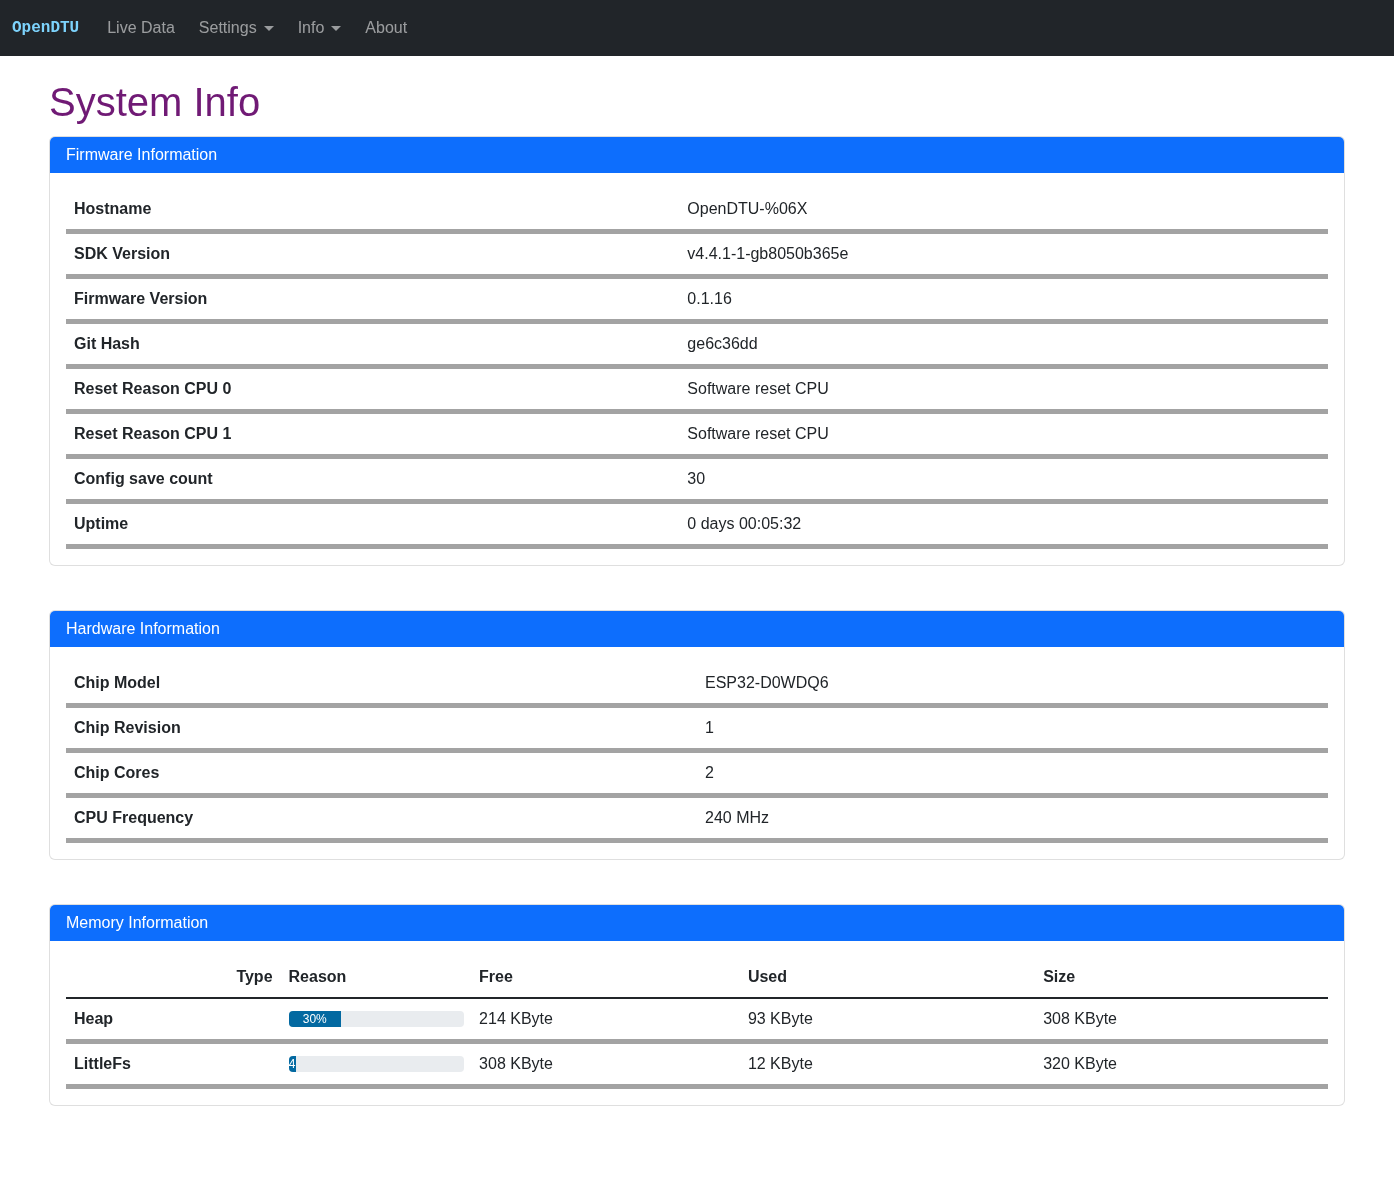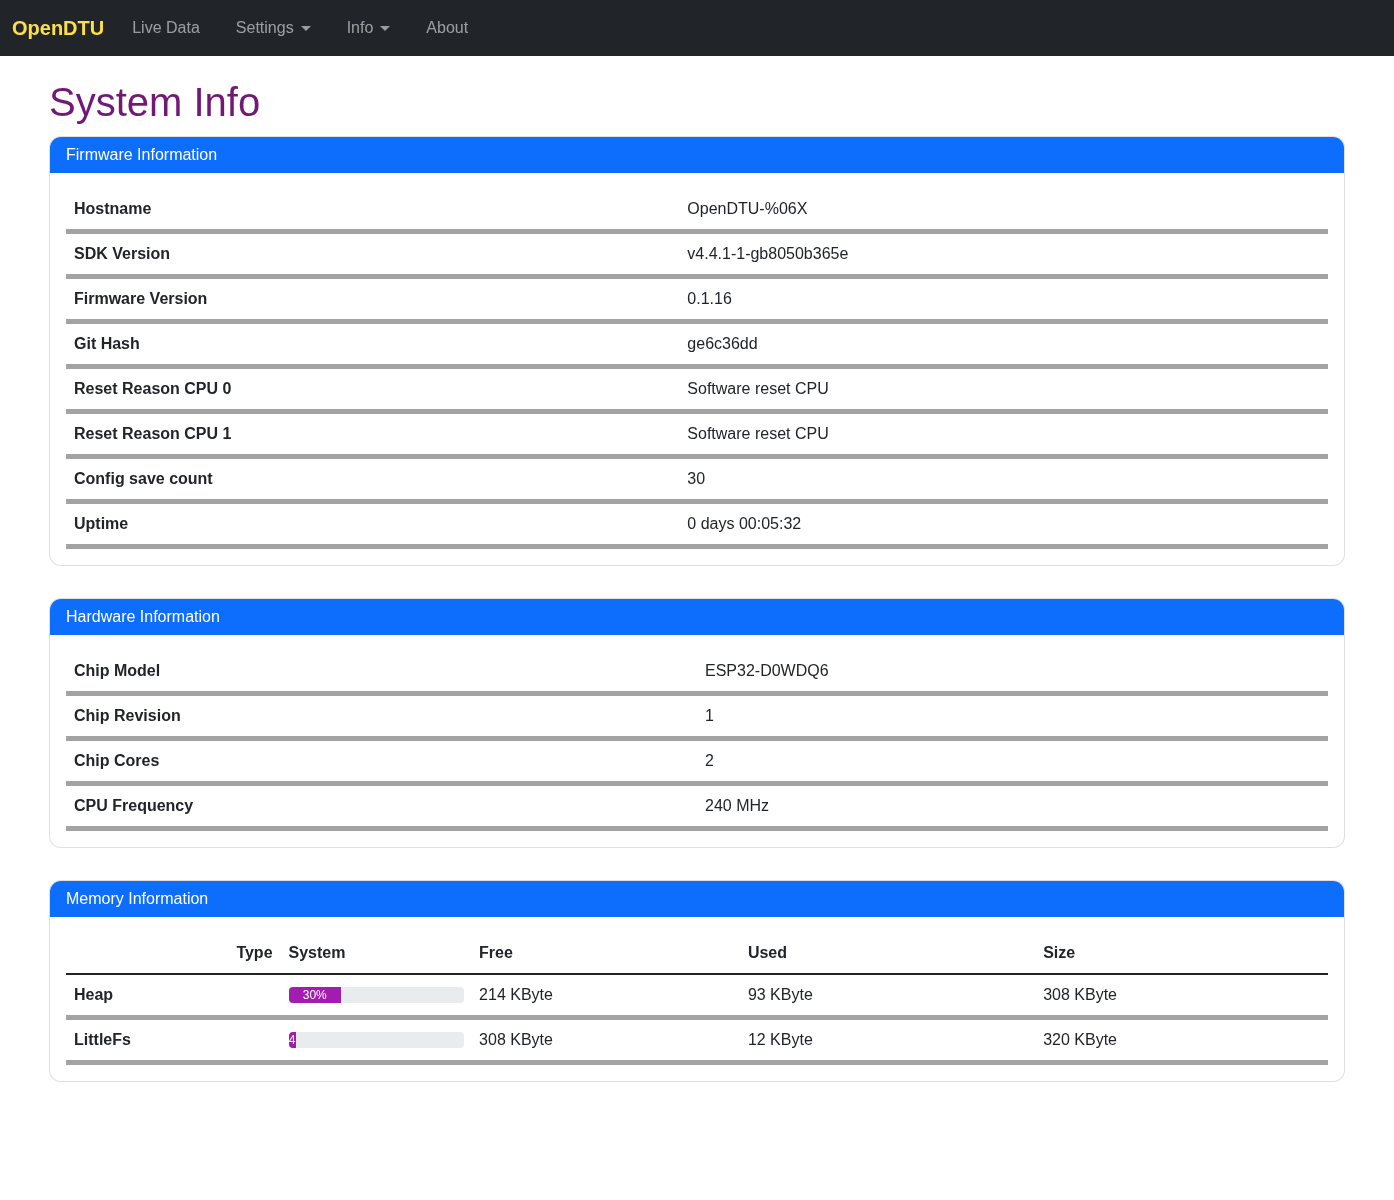--- a/index.html
+++ b/index.html
@@ -15,29 +15,30 @@
 
   
   .navbar {
     height: 56px;
     background: #212529;
     display: flex;
     align-items: center;
     padding: 0 12px;
   }
   .navbar-brand {
-    color: #fde047;
-    font-size: 20px;
+    color: #7dd3fc;
+    font-size: 16px;
     font-weight: 600;
     text-decoration: none;
     margin-right: 16px;
     white-space: nowrap;
     cursor: pointer;
-  }
-  .navbar-nav { display: flex; align-items: center; gap: 12px; }
+    font-family: Liberation Mono, monospace;
+  }
+  .navbar-nav { display: flex; align-items: center; }
   .nav-link {
     color: rgba(255,255,255,0.55);
     text-decoration: none;
     padding: 8px;
     margin: 0 4px;
     white-space: nowrap;
     cursor: pointer;
     display: flex;
     align-items: center;
   }
@@ -60,22 +61,22 @@
     font-size: 40px;
     font-weight: 500;
     margin: 22px 0 10px 0;
     line-height: 1.2;
     color: #701a75;
   }
 
   
   .card {
     border: 1px solid rgba(0,0,0,0.125);
-    border-radius: 12px;
-    margin-bottom: 32px;
+    border-radius: 6px;
+    margin-bottom: 44px;
     background: #fff;
     overflow: hidden;
   }
   .card-header {
     background: #0d6efd;
     color: #ffffff;
     padding: 7px 16px;
     font-size: 16px;
     line-height: 22px;
   }
@@ -108,21 +109,21 @@
   
   .progress {
     width: 175px;
     height: 16px;
     background: #e9ecef;
     border-radius: 4px;
     overflow: hidden;
   }
   .progress-bar {
     height: 100%;
-    background: #a21caf;
+    background: #0369a1;
     color: #ffffff;
     font-size: 12px;
     line-height: 16px;
     text-align: center;
     white-space: nowrap;
     overflow: hidden;
     display: flex;
     align-items: center;
     justify-content: center;
   }
@@ -222,21 +223,21 @@
     </div>
   </div>
 
   <div class="card">
     <div class="card-header">Memory Information</div>
     <div class="card-body">
       <table class="mem-table">
         <thead>
           <tr>
             <th class="col-type">Type</th>
-            <th class="col-usage">System</th>
+            <th class="col-usage">Reason</th>
             <th class="col-free">Free</th>
             <th class="col-used">Used</th>
             <th class="col-size">Size</th>
           </tr>
         </thead>
         <tbody>
           <tr>
             <td class="type-cell">Heap</td>
             <td>
               <div class="progress">

